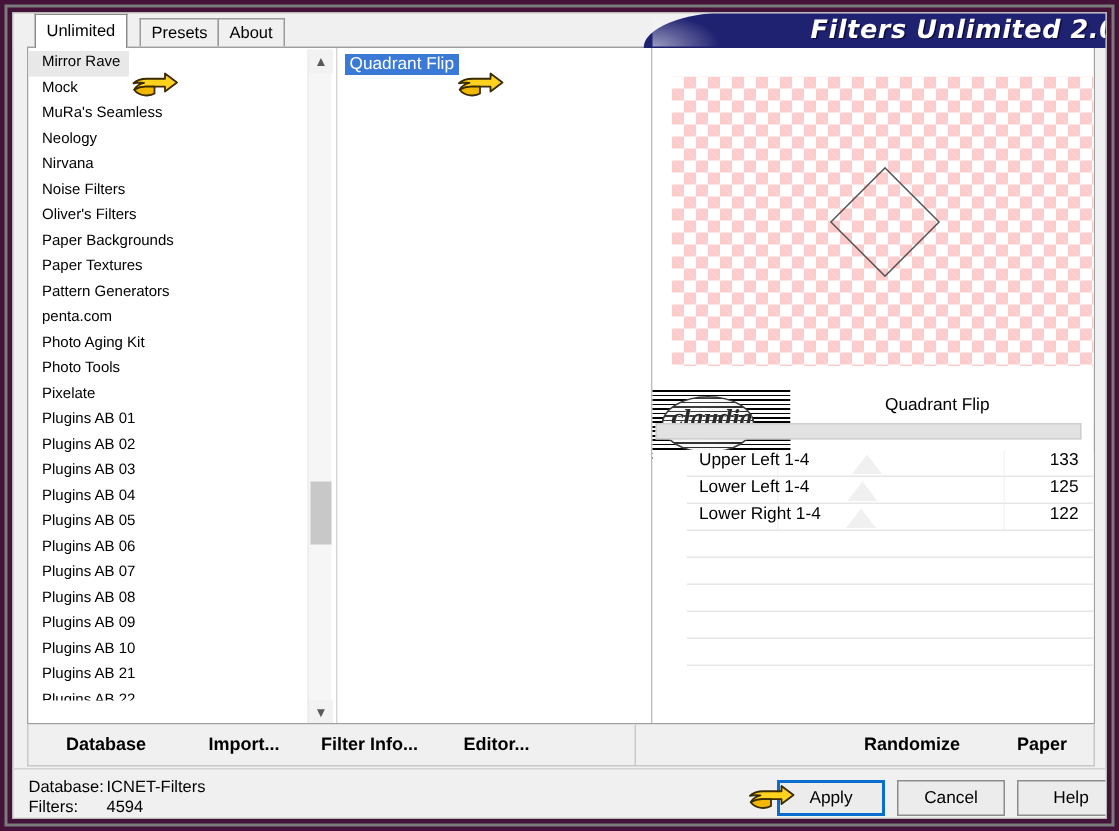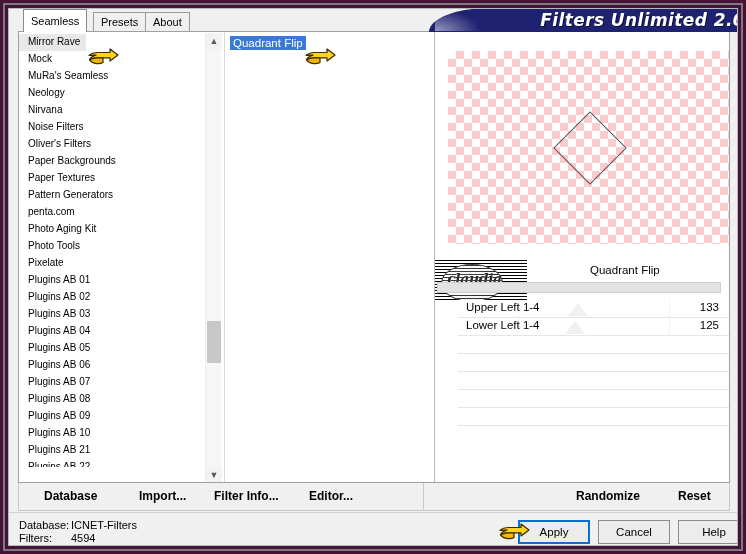--- a/index.html
+++ b/index.html
@@ -294,21 +294,21 @@
   <div class="window">
 
     <div class="banner">
       <div class="banner-bg"></div>
       <div class="banner-sheen"></div>
       <div class="banner-text">Filters Unlimited 2.0</div>
     </div>
 
     <div class="tabstrip">
       <div class="tab active" style="left:14px;">
-        <span>Seamless</span>
+        <span>Unlimited</span>
       </div>
       <div class="tab" style="left:84px;">
         <span>Presets</span>
       </div>
       <div class="tab" style="left:136px;text-align:center;">
         <span>About</span>
       </div>
     </div>
 
     <div class="panel">
@@ -359,20 +359,29 @@
               </div>
               <div class="prow">
                 <div class="ptrack">
                   <div class="ptick" style="left: 0%;"></div>
                   <div class="ptick" style="left: 100%;"></div>
                   <div class="pmark" style="left: 38%;"></div>
                 </div>
                 <div class="plabel">Lower Left 1-4</div>
                 <div class="pvalue">125</div>
               </div>
+              <div class="prow">
+                <div class="ptrack">
+                  <div class="ptick" style="left: 0%;"></div>
+                  <div class="ptick" style="left: 100%;"></div>
+                  <div class="pmark" style="left: 37%;"></div>
+                </div>
+                <div class="plabel">Lower Right 1-4</div>
+                <div class="pvalue">122</div>
+              </div>
               <div class="prow empty"></div>
               <div class="prow empty"></div>
               <div class="prow empty"></div>
               <div class="prow empty"></div>
               <div class="prow empty"></div>
             </div>
 
         </div>
       </div>
     </div>
@@ -388,21 +397,21 @@
       <div class="mitem" style="left:195px;">
         <span>Filter Info...</span>
       </div>
       <div class="mitem" style="left:290px;">
         <span>Editor...</span>
       </div>
       <div class="mitem" style="left:557px;">
         <span>Randomize</span>
       </div>
       <div class="mitem" style="left:659px;">
-        <span>Reset</span>
+        <span>Paper</span>
       </div>
     </div>
 
     <div class="statusbar">
       <div class="stat-line l1">
         <span class="k">Database:</span><span>ICNET-Filters</span>
       </div>
       <div class="stat-line l2">
         <span class="k">Filters:</span><span>4594</span>
       </div>

